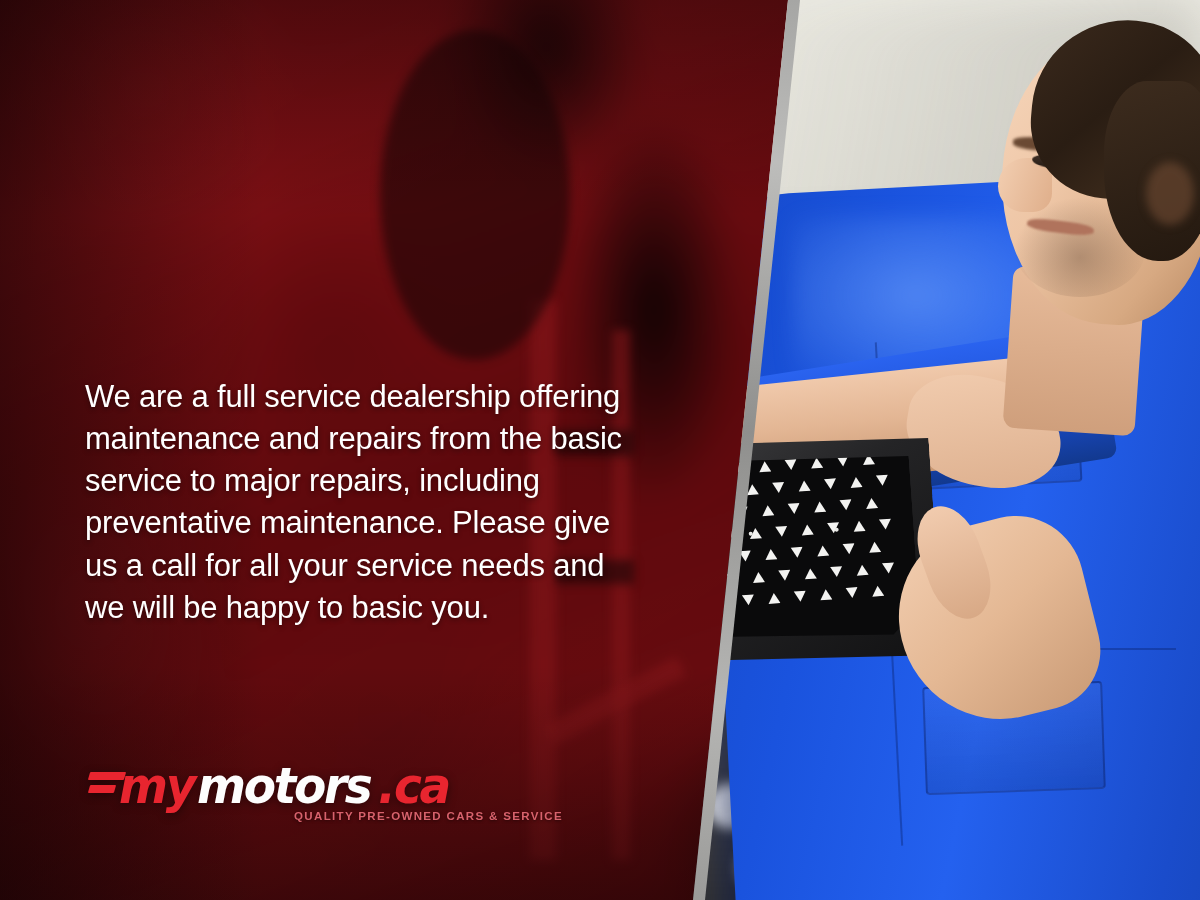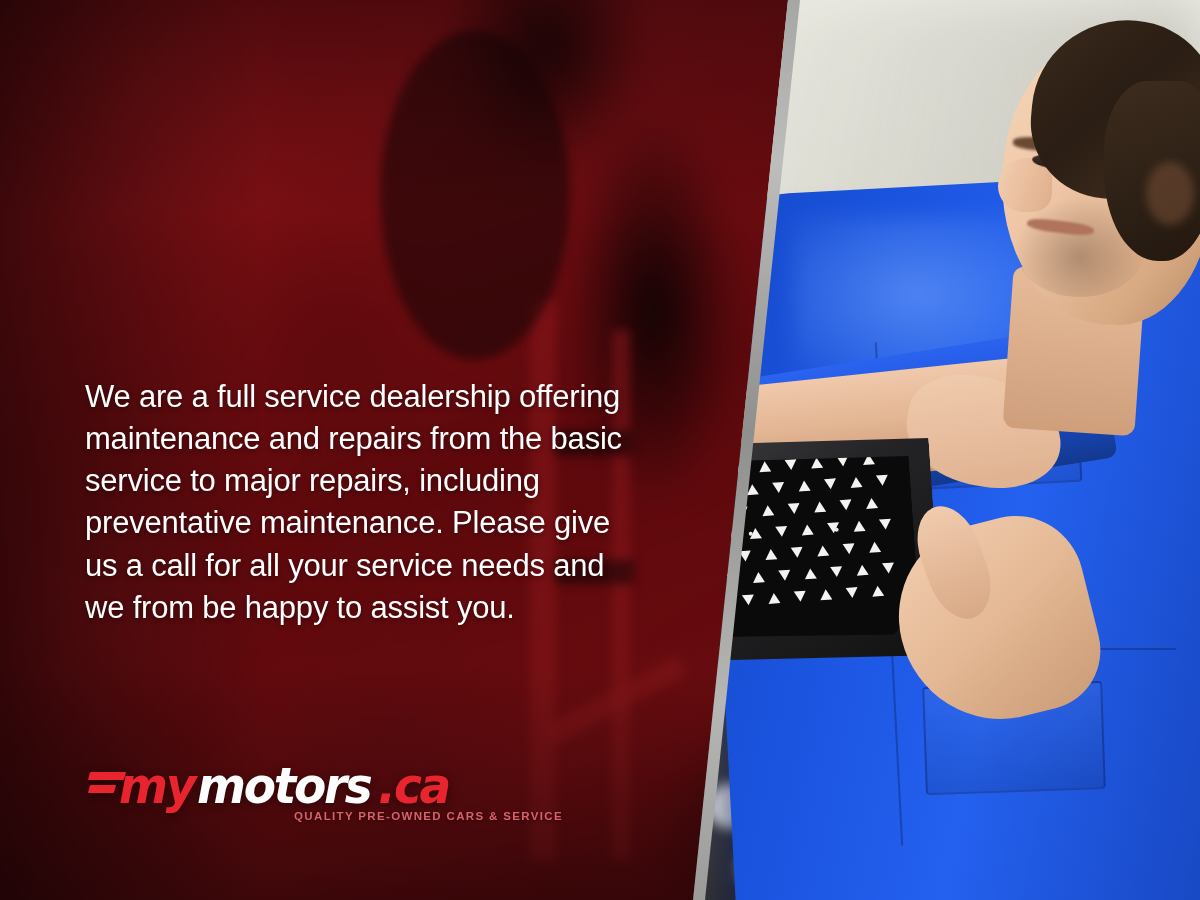--- a/index.html
+++ b/index.html
@@ -500,21 +500,21 @@
     <div class="red-rig dark" style="left:380px;top:30px;width:190px;height:330px;border-radius:50%;"></div>
     <div class="red-tint"></div>
     <div class="red-vign"></div>
   </div>
 
   <div class="divider"></div>
 
   <div class="content">
 
 
-    <p class="body-copy">We are a full service dealership offering maintenance and repairs from the basic service to major repairs, including preventative maintenance. Please give us a call for all your service needs and we from be happy to assist you.</p>
+    <p class="body-copy">We are a full service dealership offering maintenance and repairs from the basic service to major repairs, including preventative maintenance. Please give us a call for all your service needs and we will be happy to basic you.</p>
 
     <div class="logo">
       <div class="logo-row">
         <span class="logo-eq">
           <i></i><i></i>
         </span><span class="logo-word logo-my">my</span><span class="logo-word logo-motors">motors</span><span class="logo-word logo-dot">.</span><span class="logo-word logo-ca">ca</span>
       </div>
       <div class="logo-tag">QUALITY PRE-OWNED CARS &amp; SERVICE</div>
     </div>
 

